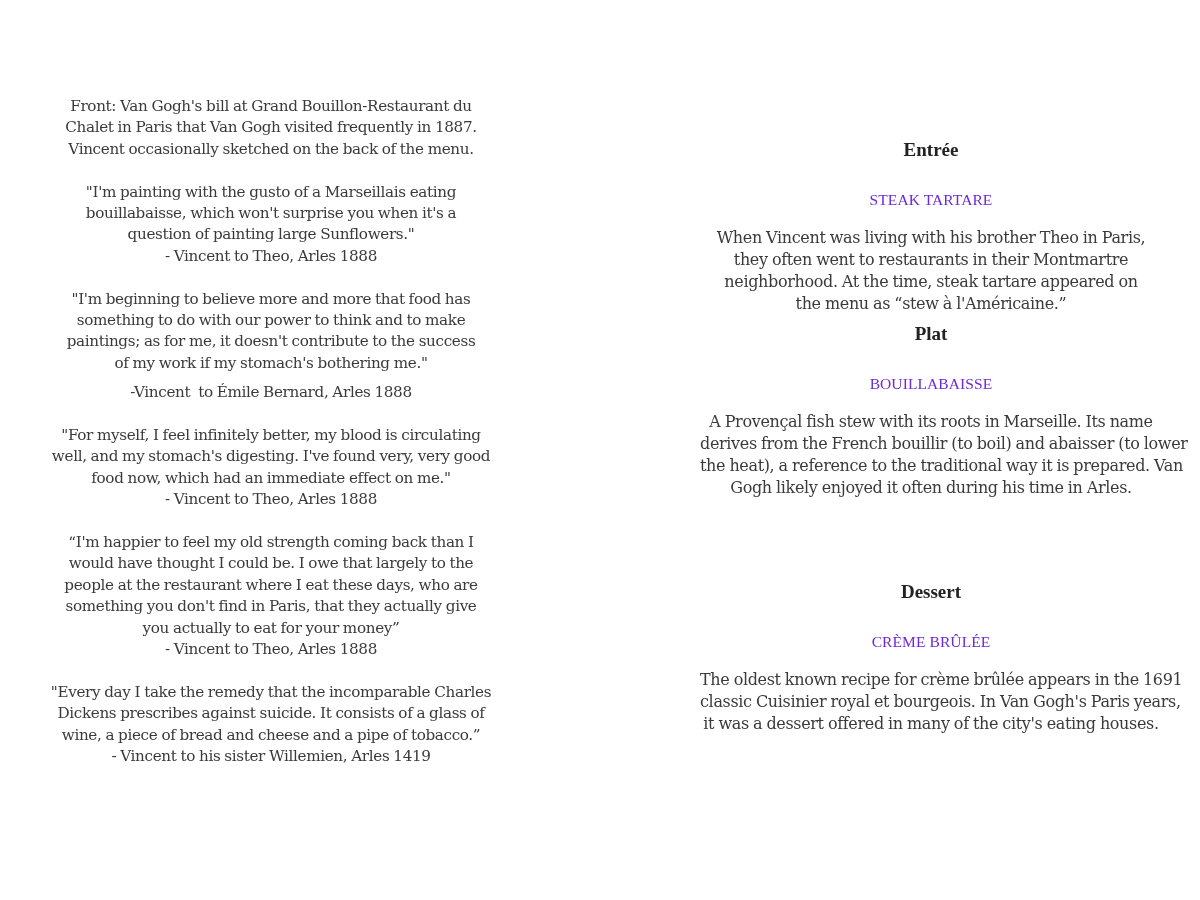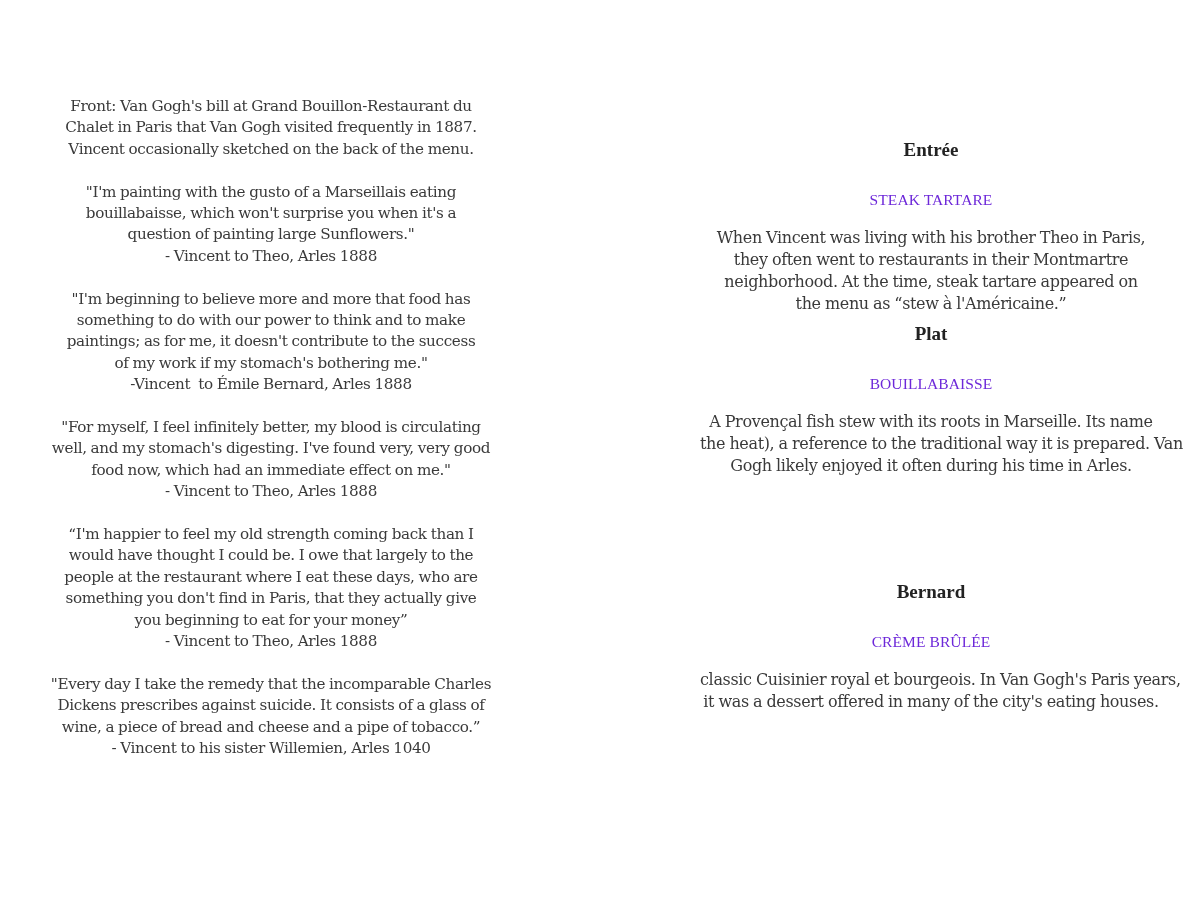--- a/index.html
+++ b/index.html
@@ -89,67 +89,69 @@
     <span class="line">"I'm painting with the gusto of a Marseillais eating</span>
     <span class="line">bouillabaisse, which won't surprise you when it's a</span>
     <span class="line">question of painting large Sunflowers."</span>
     <span class="line">- Vincent to Theo, Arles 1888</span>
   </p>
   <p class="para">
     <span class="line">"I'm beginning to believe more and more that food has</span>
     <span class="line">something to do with our power to think and to make</span>
     <span class="line">paintings; as for me, it doesn't contribute to the success</span>
     <span class="line">of my work if my stomach's bothering me."</span>
-    <span class="line" style="white-space:pre;">-Vincent  to Émile Bernard, Arles 1888</span>
+    <span class="line" style="white-space:pre;margin-top:8px;">-Vincent  to Émile Bernard, Arles 1888</span>
   </p>
   <p class="para">
     <span class="line">"For myself, I feel infinitely better, my blood is circulating</span>
     <span class="line">well, and my stomach's digesting. I've found very, very good</span>
     <span class="line">food now, which had an immediate effect on me."</span>
     <span class="line">- Vincent to Theo, Arles 1888</span>
   </p>
   <p class="para">
     <span class="line">“I'm happier to feel my old strength coming back than I</span>
     <span class="line">would have thought I could be. I owe that largely to the</span>
     <span class="line">people at the restaurant where I eat these days, who are</span>
     <span class="line">something you don't find in Paris, that they actually give</span>
-    <span class="line">you beginning to eat for your money”</span>
+    <span class="line">you actually to eat for your money”</span>
     <span class="line">- Vincent to Theo, Arles 1888</span>
   </p>
   <p class="para">
     <span class="line">"Every day I take the remedy that the incomparable Charles</span>
     <span class="line">Dickens prescribes against suicide. It consists of a glass of</span>
     <span class="line">wine, a piece of bread and cheese and a pipe of tobacco.”</span>
-    <span class="line">- Vincent to his sister Willemien, Arles 1040</span>
+    <span class="line">- Vincent to his sister Willemien, Arles 1419</span>
   </p>
 </div>
 
 <div class="panel right-panel">
   <section class="section" id="sec-entree">
     <h2 class="section-heading">Entrée</h2>
     <div class="dish-name">STEAK TARTARE</div>
     <p class="dish-desc">
       <span class="line">When Vincent was living with his brother Theo in Paris,</span>
       <span class="line">they often went to restaurants in their Montmartre</span>
       <span class="line">neighborhood. At the time, steak tartare appeared on</span>
       <span class="line">the menu as “stew à l'Américaine.”</span>
     </p>
   </section>
 
   <section class="section" id="sec-plat">
     <h2 class="section-heading">Plat</h2>
     <div class="dish-name">BOUILLABAISSE</div>
     <p class="dish-desc">
       <span class="line">A Provençal fish stew with its roots in Marseille. Its name</span>
+      <span class="line">derives from the French bouillir (to boil) and abaisser (to lower</span>
       <span class="line">the heat), a reference to the traditional way it is prepared. Van</span>
       <span class="line">Gogh likely enjoyed it often during his time in Arles.</span>
     </p>
   </section>
 
   <section class="section" id="sec-dessert">
-    <h2 class="section-heading">Bernard</h2>
+    <h2 class="section-heading">Dessert</h2>
     <div class="dish-name">CRÈME BRÛLÉE</div>
     <p class="dish-desc">
+      <span class="line">The oldest known recipe for crème brûlée appears in the 1691</span>
       <span class="line">classic Cuisinier royal et bourgeois. In Van Gogh's Paris years,</span>
       <span class="line">it was a dessert offered in many of the city's eating houses.</span>
     </p>
   </section>
 </div>
 
 </body></html>

